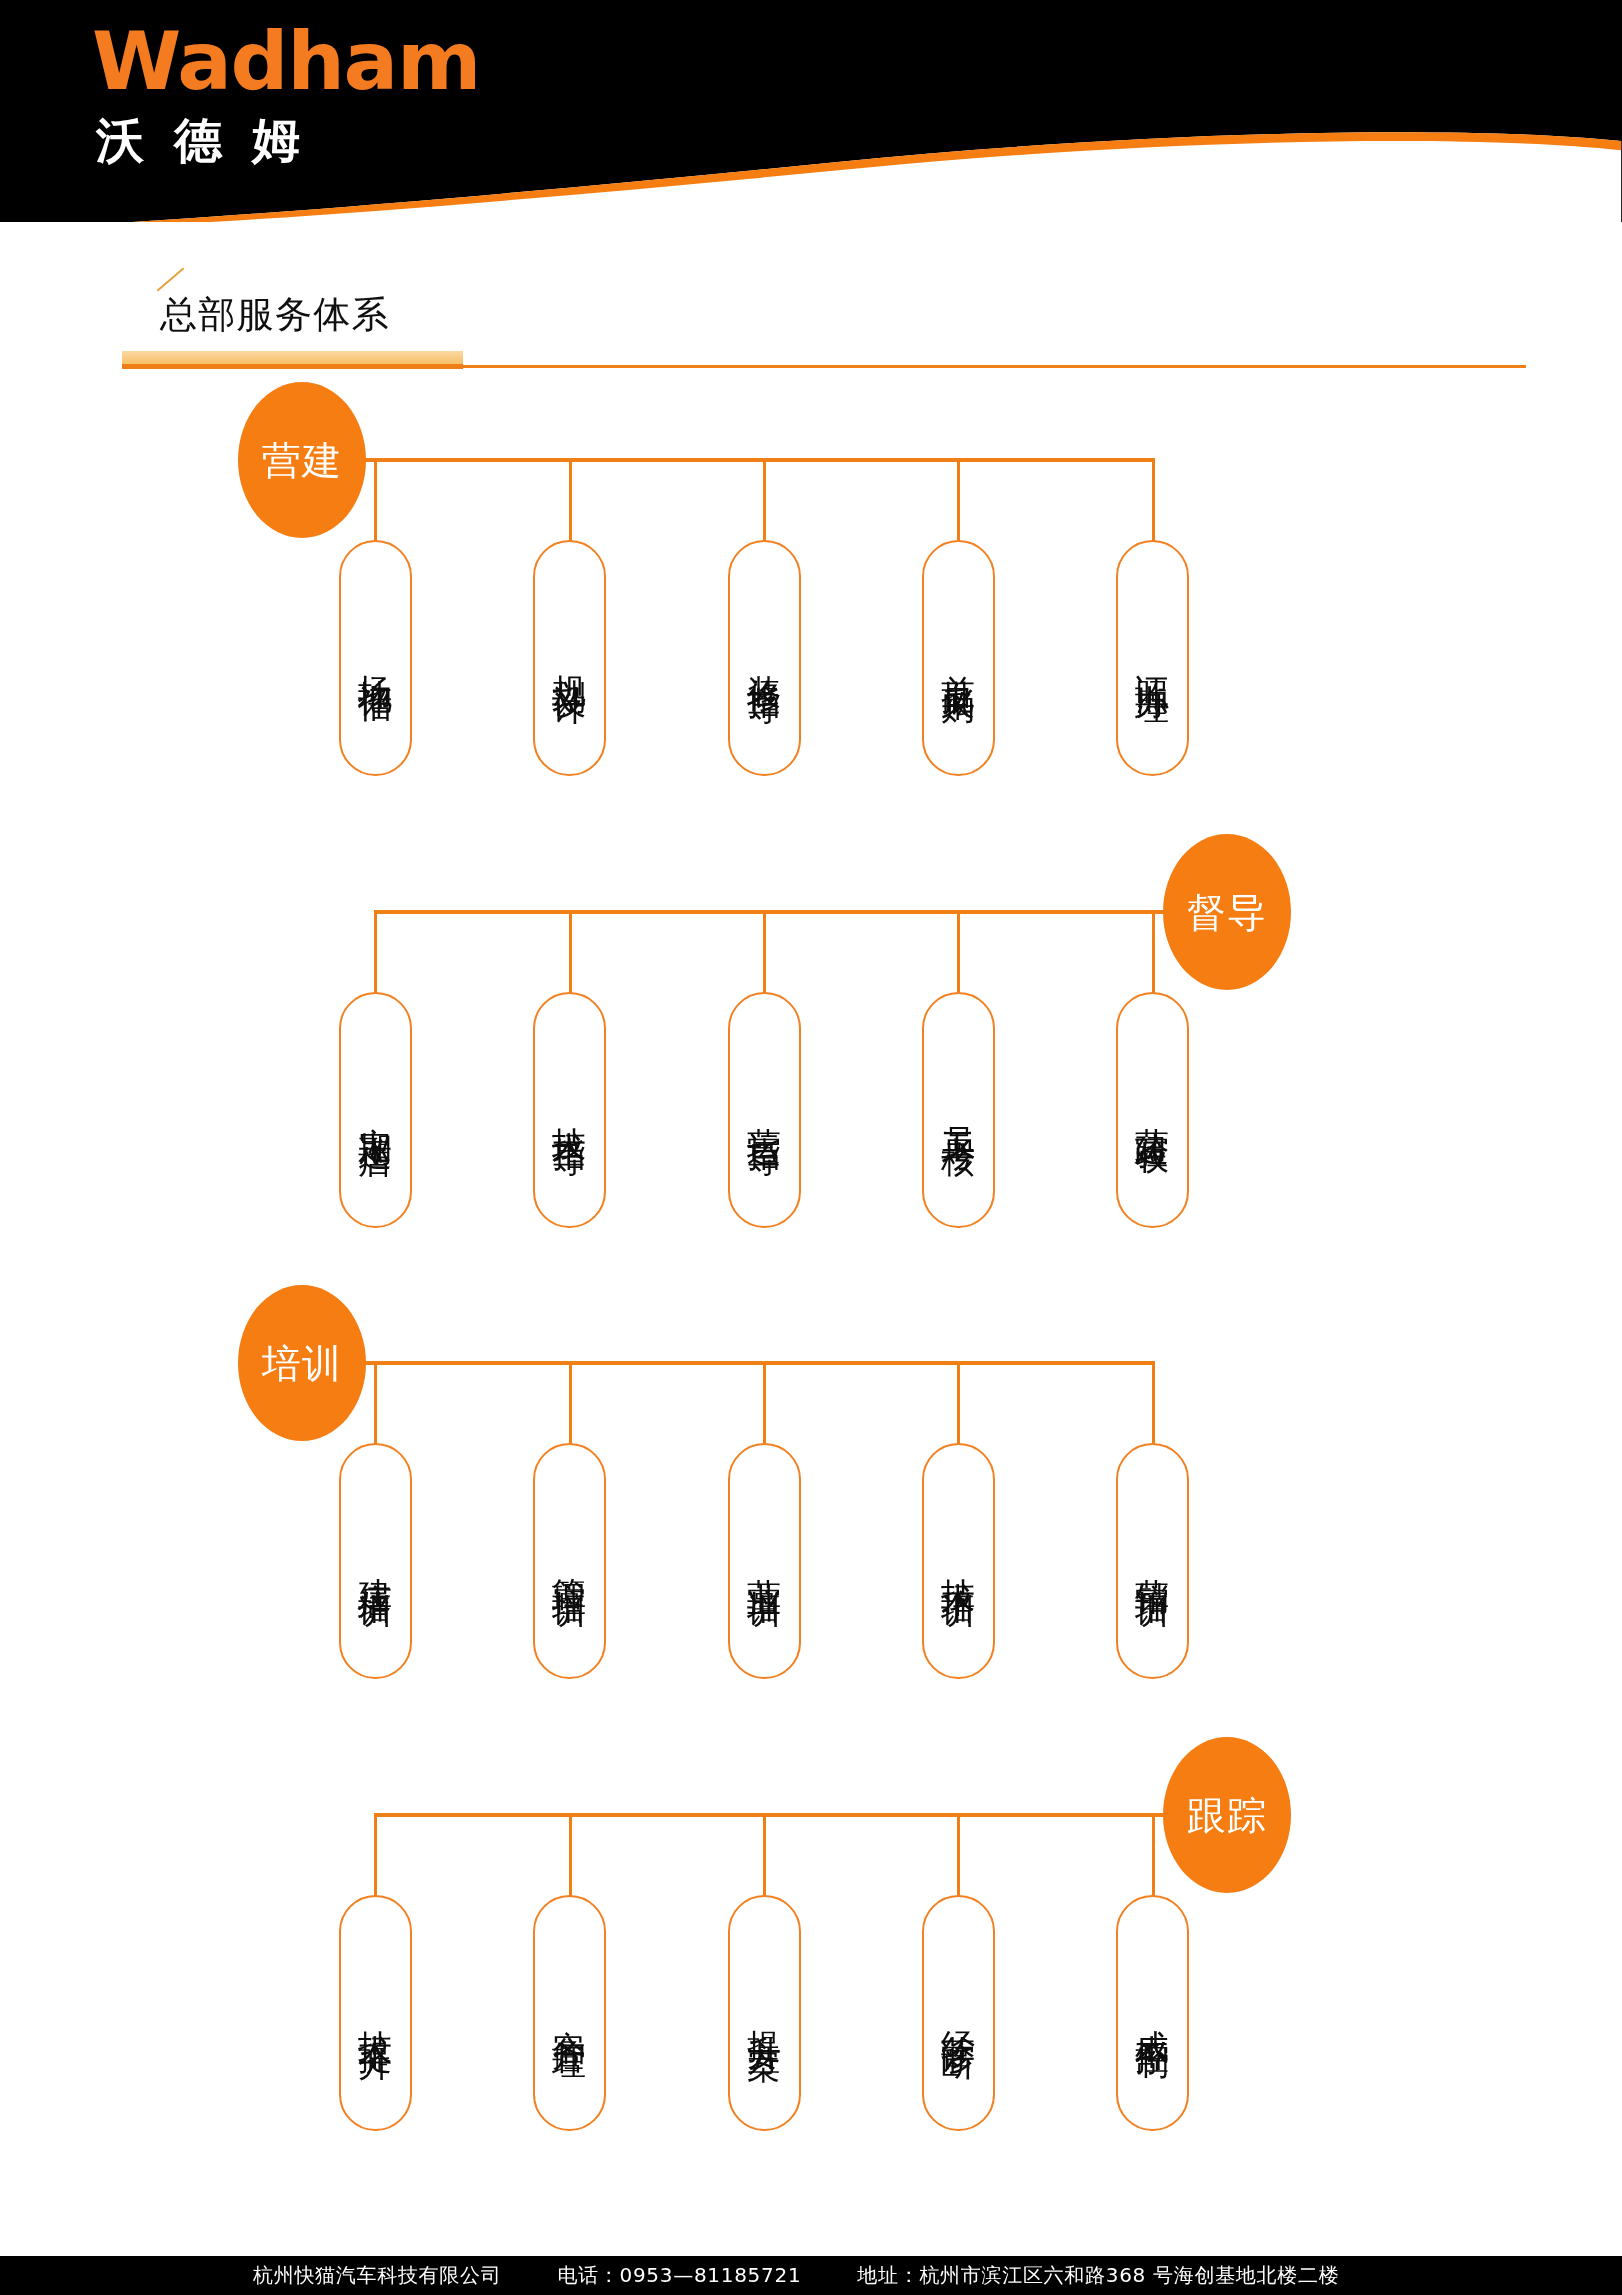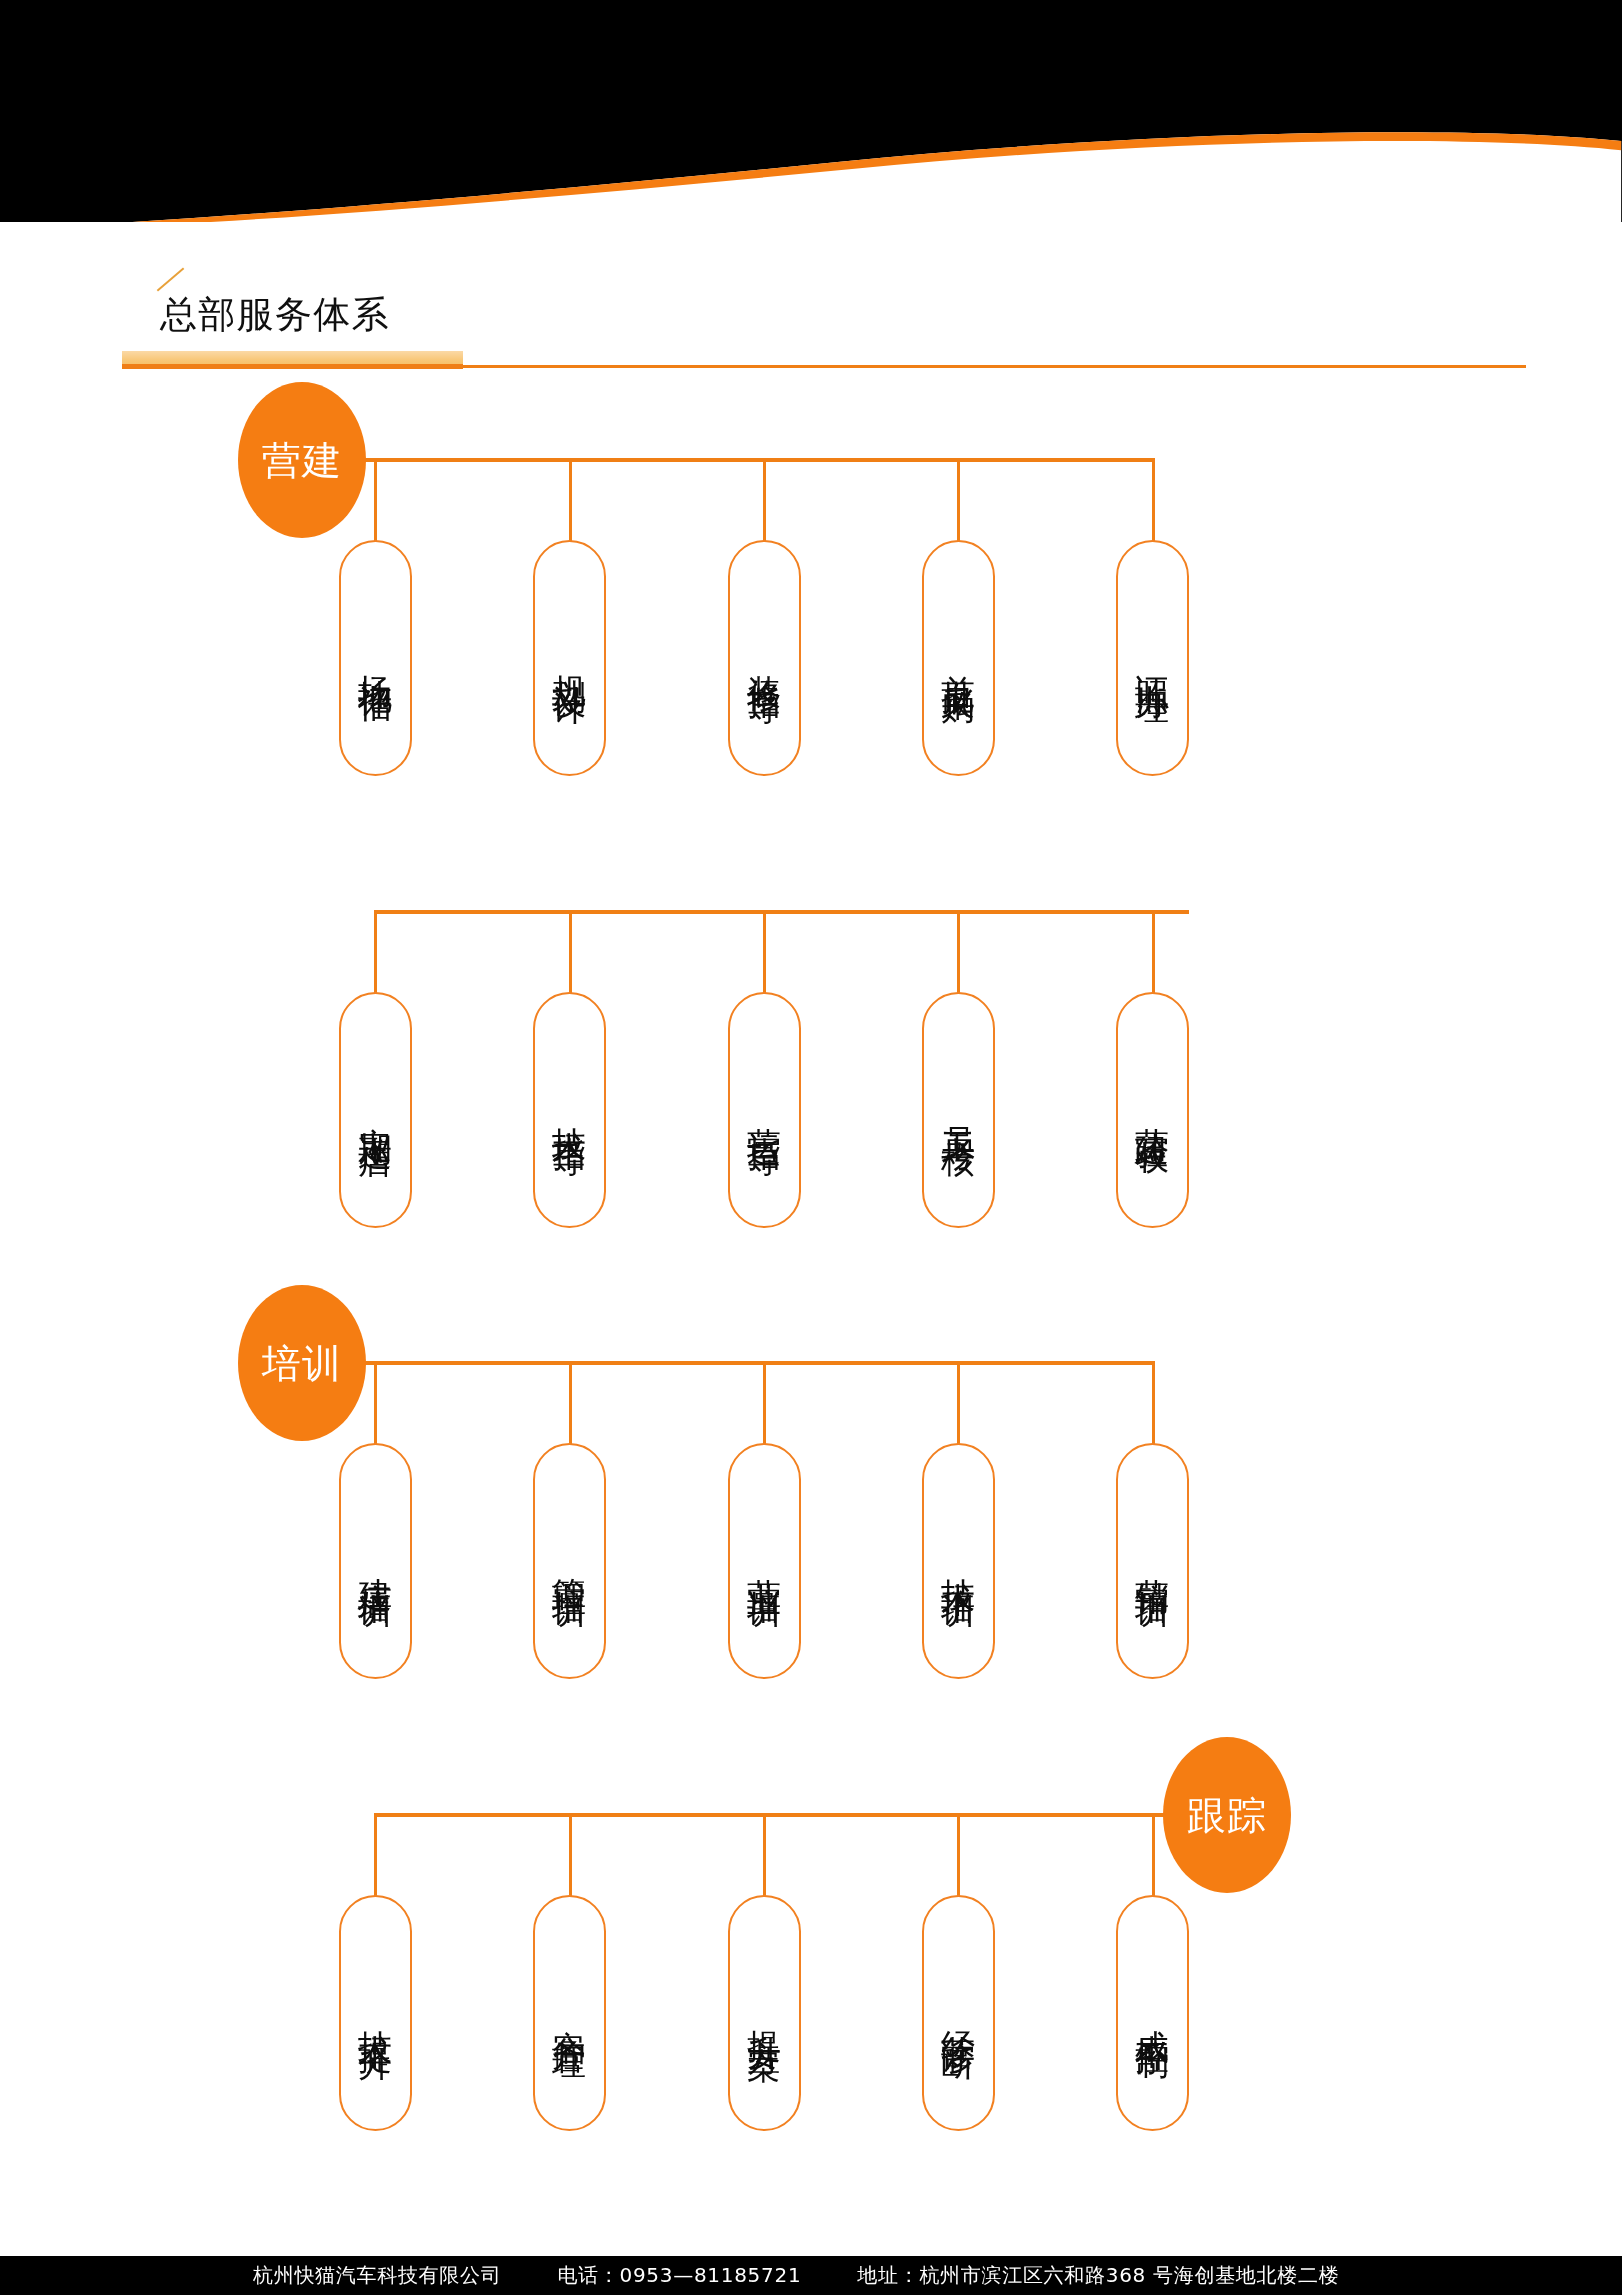--- a/index.html
+++ b/index.html
@@ -83,20 +83,24 @@
 </head>
 <body>
 
 <div id="header">
   <div id="header-black"></div>
   <svg id="header-svg" width="1623" height="222" viewBox="0 0 2480 340">
     <path d="M0,340 L2480,340 L2480,216 C2200,188 1700,206 1280,248 C900,286 520,320 200,340 Z" fill="#ffffff"></path>
     <path d="M2480,216 C2200,188 1700,206 1280,248 C900,286 520,320 200,340
              L320,340 C620,322 960,292 1310,258 C1720,218 2210,202 2480,230 Z" fill="#F57D12"></path>
   </svg>
+  <div class="logo-wrap">
+    <div class="logo-latin">Wadham</div>
+    <div class="logo-cn">沃德姆</div>
+  </div>
 </div>
 
 <div id="title-block">
   <svg id="title-tick" viewBox="0 0 44 38">
     <line x1="2" y1="36" x2="42" y2="2" stroke="#E8A13A" stroke-width="3"></line>
   </svg>
   <div id="title-text">总部服务体系</div>
   <div id="title-bar-fill"></div>
   <div id="title-rule"></div>
   <div id="title-rule-thick"></div>
@@ -144,20 +148,23 @@
         <span>营运指导</span>
       </div>
       <div class="drop" style="left: 957px; top: 59px; height: 86px;"></div>
       <div class="pill" style="left: 922px; top: 141px;">
         <span>员工考核</span>
       </div>
       <div class="drop" style="left: 1152px; top: 59px; height: 86px;"></div>
       <div class="pill" style="left: 1116px; top: 141px;">
         <span>营建验收</span>
       </div>
+      <div class="bubble" style="width: 128px; height: 156px; top: -17px; left: 1163px;">
+        <span>督导</span>
+      </div>
     </div>
     <div class="group" style="top: 903px;">
       <div class="bus" style="left: 340px; top: 59px; width: 813px;"></div>
       <div class="drop" style="left: 374px; top: 59px; height: 86px;"></div>
       <div class="pill" style="left: 339px; top: 141px;">
         <span>建店培训</span>
       </div>
       <div class="drop" style="left: 569px; top: 59px; height: 86px;"></div>
       <div class="pill" style="left: 533px; top: 141px;">
         <span>管理培训</span>

